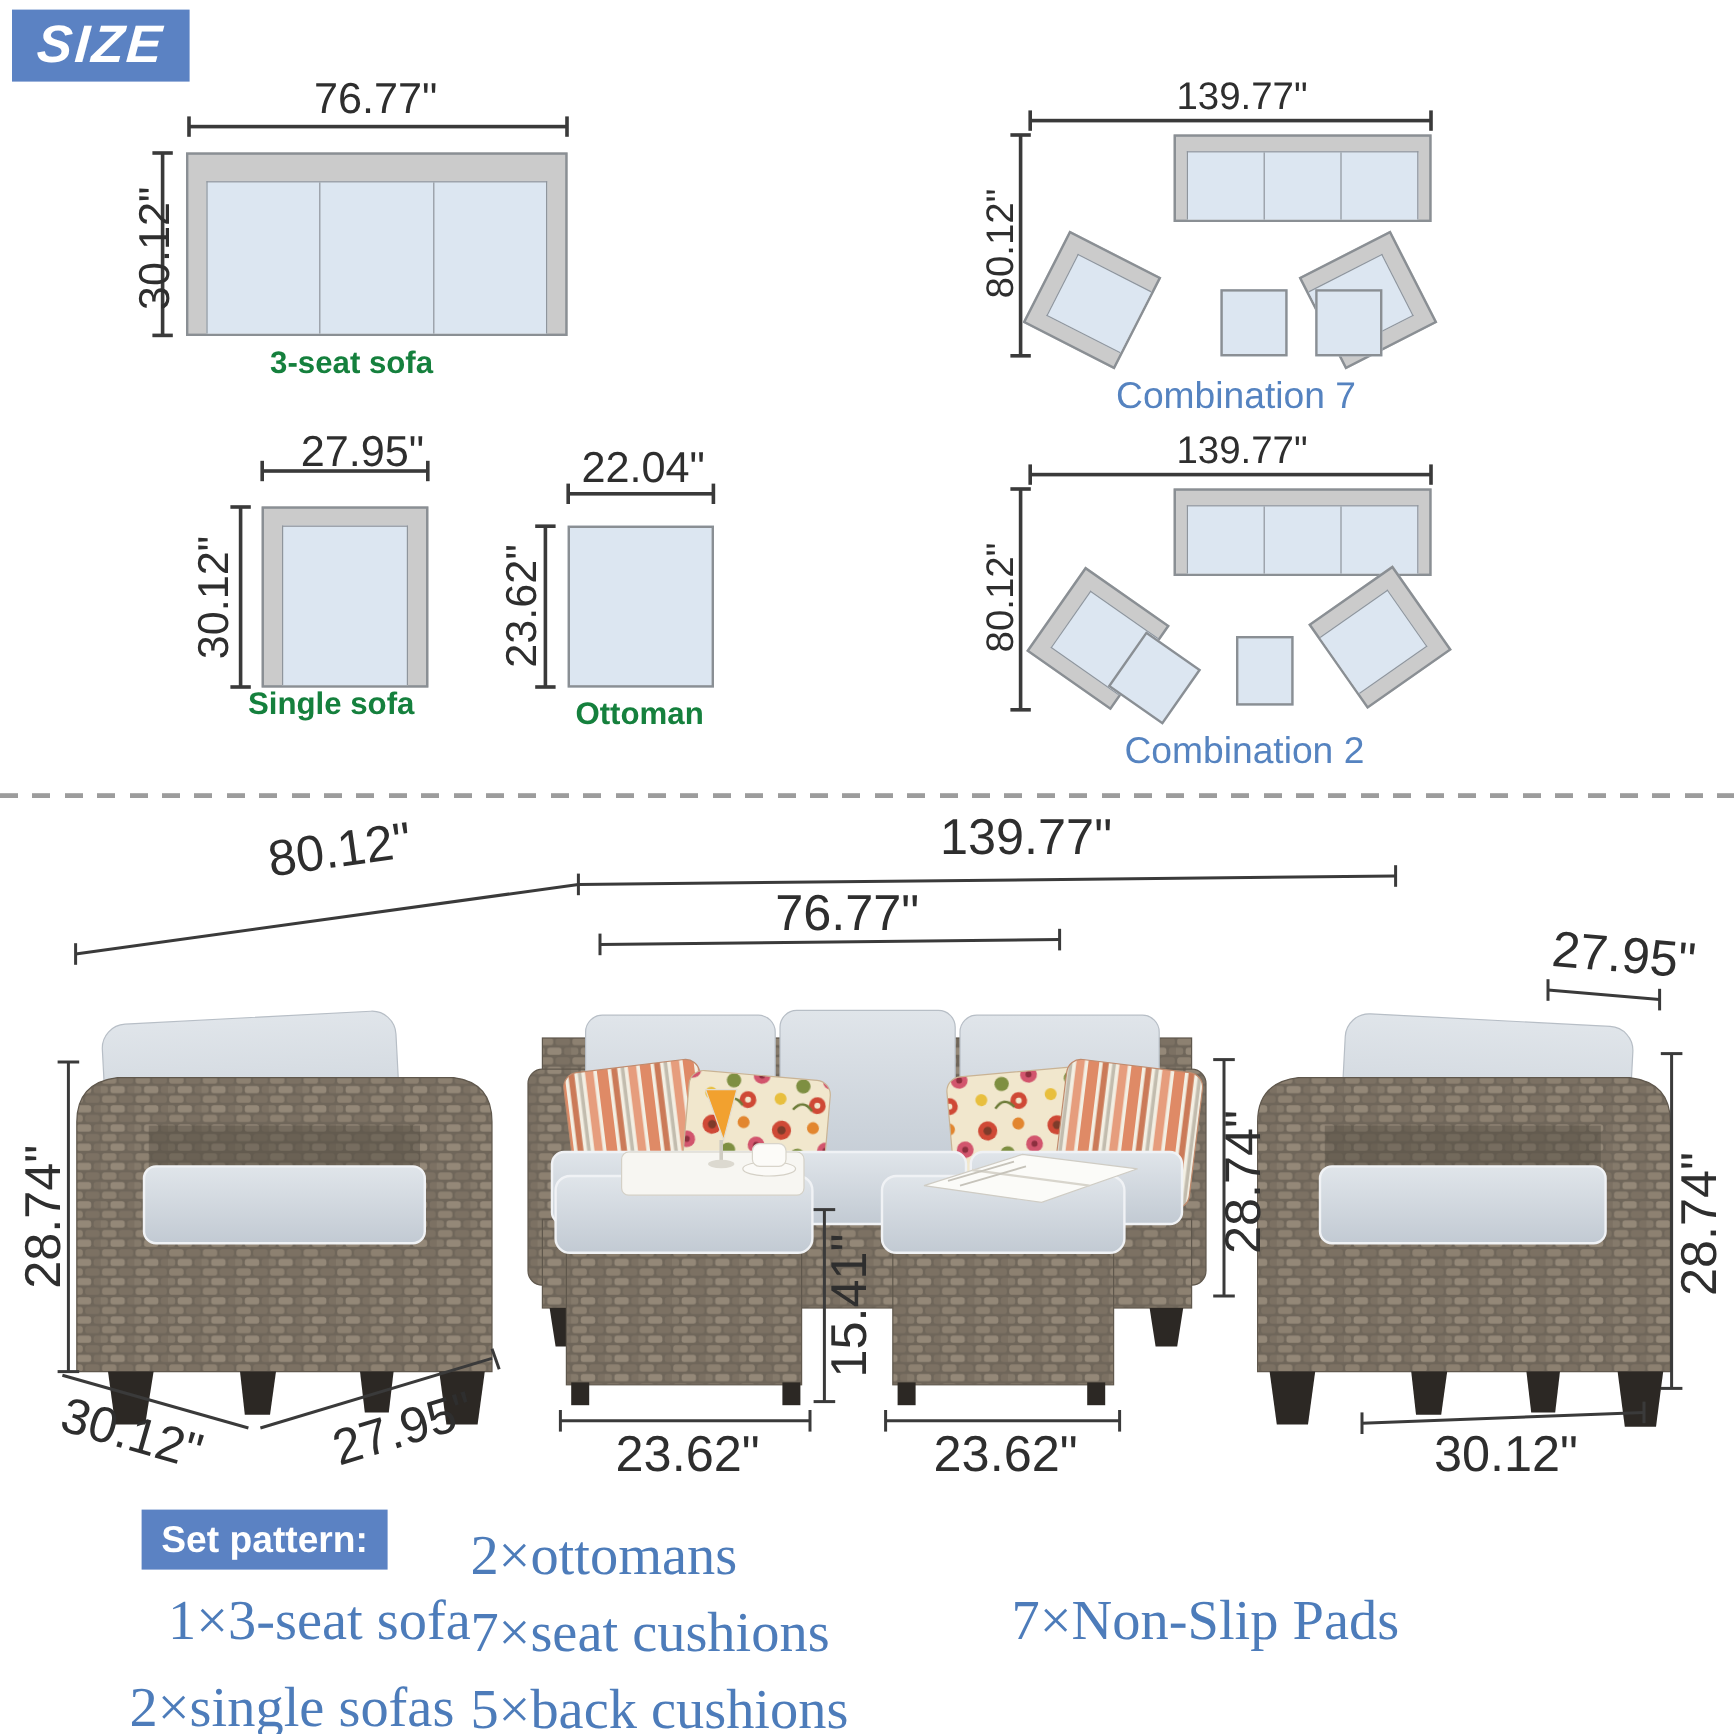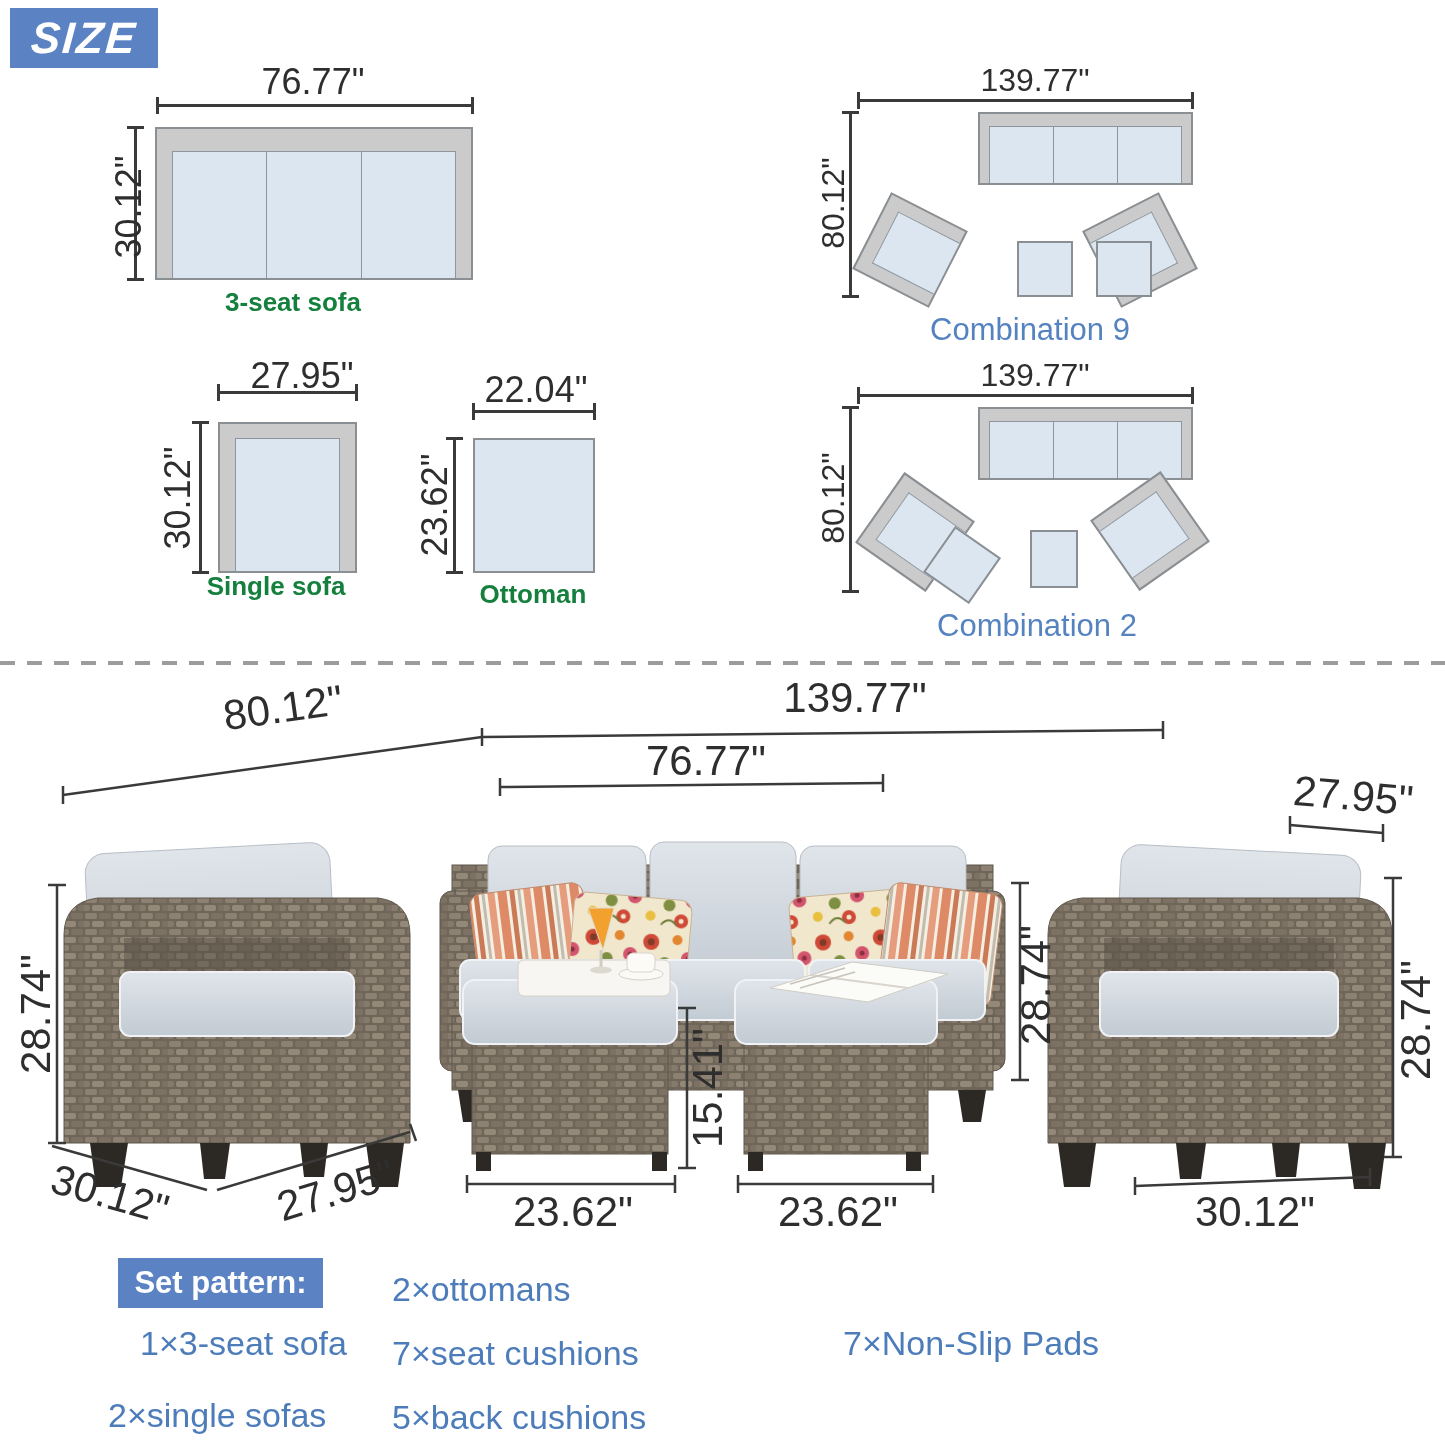--- a/index.html
+++ b/index.html
@@ -32,21 +32,21 @@
   
   .divider{position:absolute;left:0;top:661px;width:1445px;height:4px;
            background:repeating-linear-gradient(90deg,#9c9c9c 0 15px,transparent 15px 27px);}
   
   .photo{position:absolute;left:0;top:665px;width:1445px;height:590px;}
   .photo text{font-family:"Liberation Sans",sans-serif;font-size:42px;fill:#2e2e2e;}
   .photo .dim{stroke:#3a3a3a;stroke-width:2.5;}
   
   .set-header{position:absolute;left:118px;top:1258px;width:205px;height:50px;background:#5b82c3;
               color:#fff;font-weight:700;font-size:31px;display:flex;align-items:center;justify-content:center;}
-  .set-item{position:absolute;color:#4d7cba;font-size:34px;white-space:nowrap;}
+  .set-item{position:absolute;color:#4d7cba;font-size:47px;white-space:nowrap;font-family:Liberation Serif, serif;}
 </style>
 </head>
 <body>
 
 <div class="canvas">
 
   <div class="size-badge">
     <span>SIZE</span>
   </div>
 
@@ -97,21 +97,21 @@
         <div class="seat"></div>
       </div>
   </div>
   <div class="topview" style="left:1097px;top:207px;width:86px;height:86px;transform:rotate(63deg);">
     <div class="pad" style="left:12px;right:12px;top:13px;bottom:0;">
         <div class="seat"></div>
       </div>
   </div>
   <div class="ottoman-top" style="left:1017px;top:241px;width:56px;height:56px;"></div>
   <div class="ottoman-top" style="left:1096px;top:241px;width:56px;height:56px;"></div>
-  <div class="combo-label" style="left:900px;top:312px;width:260px;">Combination 9</div>
+  <div class="combo-label" style="left:900px;top:312px;width:260px;">Combination 7</div>
 
   <div class="dimtxt small" style="left:935px;top:359px;width:200px;">139.77"</div>
   <div class="hdim" style="left:858px;top:394px;width:335px;"></div>
   <div class="vdim" style="left:849px;top:407px;height:185px;"></div>
   <div class="dimtxt small rot90" style="left:753px;top:482px;width:160px;">80.12"</div>
   <div class="topview" style="left:978px;top:407px;width:215px;height:73px;">
     <div class="pad" style="left:9px;right:9px;top:12px;bottom:0;">
       <div class="seat"></div>
         <div class="seat"></div>
         <div class="seat"></div>

